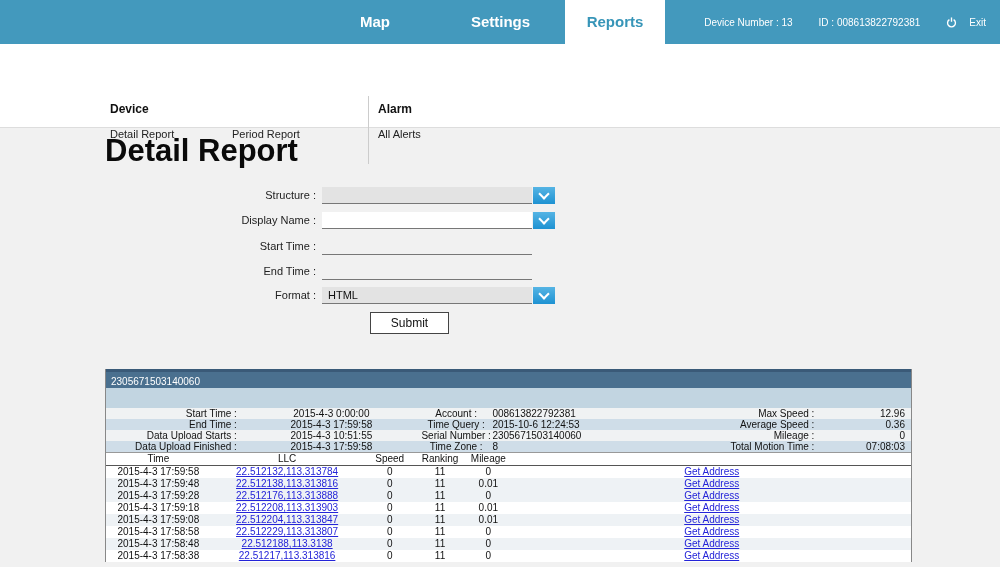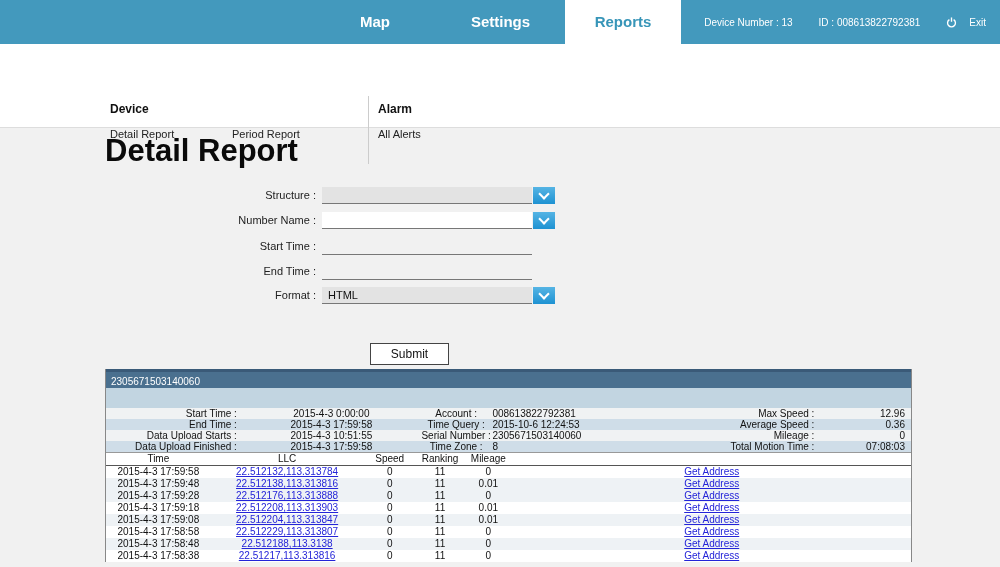--- a/index.html
+++ b/index.html
@@ -5,21 +5,21 @@
   * { box-sizing: border-box; }
   body { margin: 0; font-family: "Liberation Sans", sans-serif; background: #f1f1f1; }
   .app { position: relative; width: 1000px; height: 567px; overflow: hidden; background: #f1f1f1; padding-left: 32px; }
 
   
   .topbar { position: absolute; left: 0; top: 0; width: 1000px; height: 44px; background: #4399bd; }
   .nav-tab { position: absolute; top: 0; height: 44px; line-height: 44px; text-align: center;
              color: #fff; font-size: 15px; font-weight: bold; cursor: pointer; }
   .tab-map { left: 335px; width: 80px; }
   .tab-settings { left: 458px; width: 85px; }
-  .tab-reports { left: 565px; width: 116px; background: #fff; color: #3795b8; }
+  .tab-reports { left: 565px; width: 100px; background: #fff; color: #3795b8; }
   .device-info { position: absolute; right: 14px; top: 0; height: 44px; display: flex;
                  align-items: center; gap: 26px; color: #fff; font-size: 10px; }
   .exit-btn { display: flex; align-items: center; gap: 12px; cursor: pointer; }
 
   
   .subnav { position: absolute; left: 0; top: 44px; width: 1000px; height: 84px; background: #fff;
             border-bottom: 1px solid #ddd; }
   .sn-title { position: absolute; font-size: 12px; font-weight: bold; color: #111; }
   .sn-link { position: absolute; font-size: 11px; color: #222; cursor: pointer; }
   .sn-divider { position: absolute; left: 368px; top: 8px; width: 1px; height: 68px; background: #ccc; }
@@ -36,21 +36,21 @@
              font-size: 11px; line-height: 16px; color: #111; }
   .f-select { background: #e3e3e3; border-bottom: 1px solid #777; cursor: pointer; padding-left: 6px; }
   .f-select.white { background: #fff; }
   .f-underline { border-bottom: 1px solid #777; cursor: text; }
   .chev { position: absolute; left: 533px; top: 0; width: 22px; height: 17px;
           background: linear-gradient(180deg, #55b4e4, #1e92d2); cursor: pointer; }
   .chev::after { content: ""; position: absolute; left: 7px; top: 3px; width: 6px; height: 6px;
                  border-right: 2px solid #fff; border-bottom: 2px solid #fff; transform: rotate(45deg); }
   .submit-btn { position: absolute; left: 370px; top: 312px; width: 79px; height: 22px;
                 background: #fff; border: 1px solid #444; font-size: 12px; color: #111;
-                font-family: inherit; cursor: pointer; margin-top: 31px; }
+                font-family: inherit; cursor: pointer; }
 
   
   .report { position: absolute; left: 105px; top: 369px; width: 807px; background: #fff;
             border-left: 1px solid #888; border-right: 1px solid #888; }
   .tbl-title { height: 19px; line-height: 19px; border-top: 3px solid #3a5a78; background: #4a708f;
                color: #fff; font-size: 10px; padding-left: 5px; }
   .tbl-band { height: 20px; background: #c2d5e1; }
   table { width: 100%; border-collapse: collapse; table-layout: fixed; }
   .summary td { font-size: 10px; height: 11px; line-height: 11px; padding: 0; color: #111;
                 white-space: nowrap; overflow: hidden; }
@@ -101,21 +101,21 @@
   </nav>
 
   <h1 class="page-title">Detail Report</h1>
 
   <div class="form-row" style="top:187px;">
     <span class="f-label">Structure :</span>
     <div class="f-field f-select"></div>
     <span class="chev"></span>
   </div>
   <div class="form-row" style="top:212px;">
-    <span class="f-label">Number Name :</span>
+    <span class="f-label">Display Name :</span>
     <div class="f-field f-select white"></div>
     <span class="chev"></span>
   </div>
   <div class="form-row" style="top:238px;">
     <span class="f-label">Start Time :</span>
     <div class="f-field f-underline"></div>
   </div>
   <div class="form-row" style="top:263px;">
     <span class="f-label">End Time :</span>
     <div class="f-field f-underline"></div>

